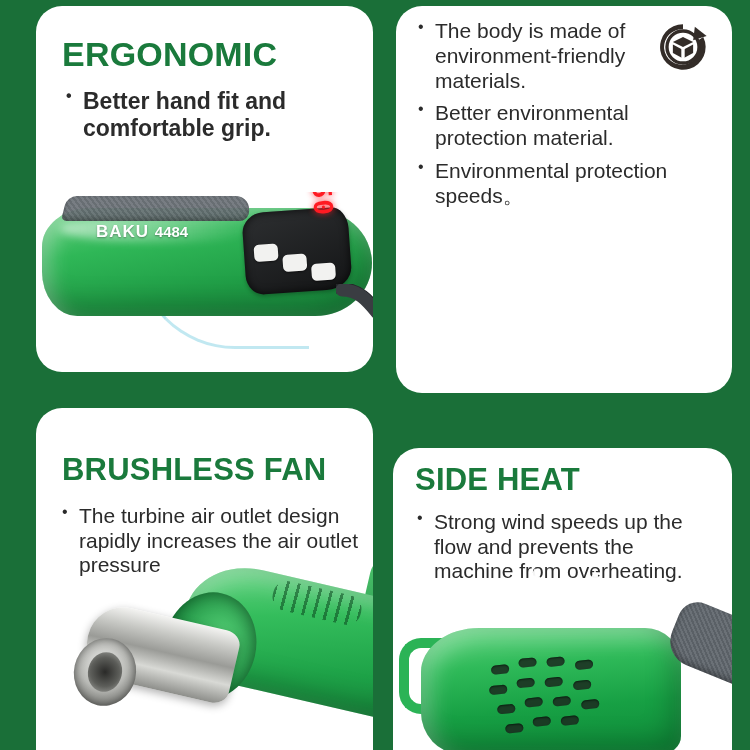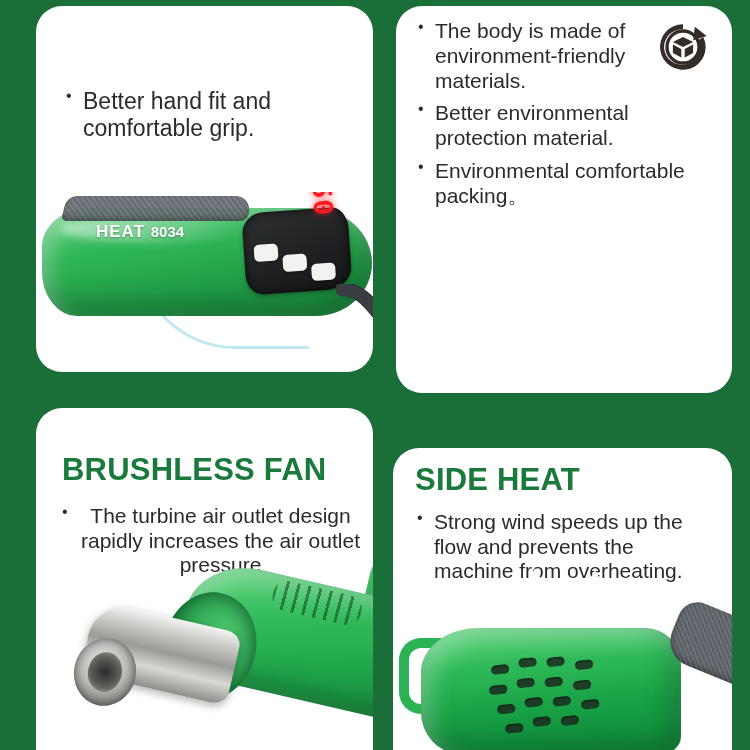--- a/index.html
+++ b/index.html
@@ -46,24 +46,24 @@
     position:relative;
     padding-left:17px;
     line-height:1.18;
   }
   ul.bul li::before{
     content:"\2022";
     position:absolute;left:0;top:-1px;
     font-size:16px;color:#2b2b2b;
   }
   #p-ergo ul.bul{font-size:23px;margin:16px 0 0 30px;width:262px;}
-  #p-ergo ul.bul li{margin-bottom:0;}
+  #p-ergo ul.bul li{margin-bottom:0;font-weight:bold;}
   #p-env  ul.bul{font-size:21px;margin:13px 0 0 22px;width:300px;}
   #p-env  ul.bul li{margin-bottom:8px;}
-  #p-fan  ul.bul{font-size:21px;margin:17px 0 0 26px;width:300px;text-align:center;}
+  #p-fan  ul.bul{font-size:21px;margin:17px 0 0 26px;width:300px;}
   #p-heat ul.bul{font-size:21px;margin:13px 0 0 24px;width:300px;}
 
   
   .recycle{position:absolute;right:22px;top:14px;width:54px;height:54px;}
 
   
   .art{position:absolute;left:0;right:0;bottom:0;overflow:hidden;}
   #art-ergo{height:180px;top:186px;}
   .gun-body{
     position:absolute;left:6px;top:16px;width:330px;height:108px;
@@ -202,33 +202,33 @@
     fill:none;
   }
 </style>
 </head>
 <body>
 
 <div class="stage">
 
   <div class="panel" id="p-ergo">
     <div class="h1">
-      <br>
+      <span>ERGONOMIC</span><br>
     </div>
     <ul class="bul">
       <li>Better hand fit and comfortable grip.</li>
     </ul>
 
     <div class="art" id="art-ergo">
       <div class="handle-curve"></div>
       <div class="gun-body"></div>
       <div class="grip-pad"></div>
       <div class="brand">
-        <span>HEAT</span>
-        <small>8034</small>
+        <span>BAKU</span>
+        <small>4484</small>
       </div>
       <div class="keypad">
         <div class="led">350</div>
         <span class="btn b1"></span>
         <span class="btn b2"></span>
         <span class="btn b3"></span>
       </div>
       <svg class="cord" viewBox="0 0 120 78">
         <path d="M2 4 C22 2 34 16 48 34 C62 52 82 70 118 76" stroke="#24262a" stroke-width="11" fill="none" stroke-linecap="round"></path>
         <path d="M6 6 C24 6 32 18 44 32" stroke="#3a3d42" stroke-width="13" fill="none" stroke-linecap="round"></path>
@@ -242,21 +242,21 @@
       <polygon points="46,8 60,19 44,24" fill="#332c28"></polygon>
       <circle cx="32" cy="32" r="19" fill="none" stroke="#332c28" stroke-width="4"></circle>
       <polygon points="32,20 44,26 32,32 20,26" fill="#332c28"></polygon>
       <polygon points="20,29 31,35 31,45 20,39" fill="#332c28"></polygon>
       <polygon points="44,29 33,35 33,45 44,39" fill="#332c28"></polygon>
       <rect x="30" y="33" width="4" height="13" fill="#ffffff"></rect>
     </svg>
     <ul class="bul">
       <li>The body is made of environment-friendly materials.</li>
       <li>Better environmental protection material.</li>
-      <li>Environmental comfortable packing。</li>
+      <li>Environmental protection speeds。</li>
     </ul>
   </div>
 
   <div class="panel" id="p-fan">
     <div class="h1">
       <span>BRUSHLESS FAN</span>
     </div>
     <ul class="bul">
       <li>The turbine air outlet design rapidly increases the air outlet pressure</li>
     </ul>

